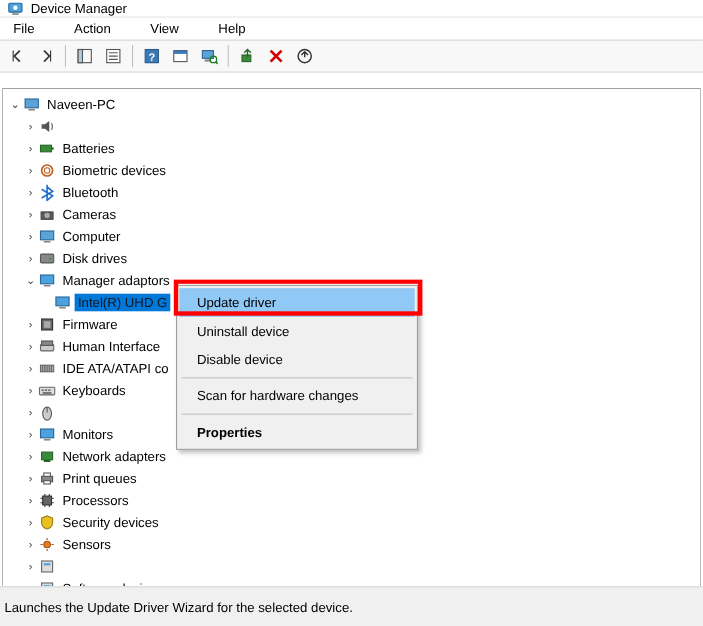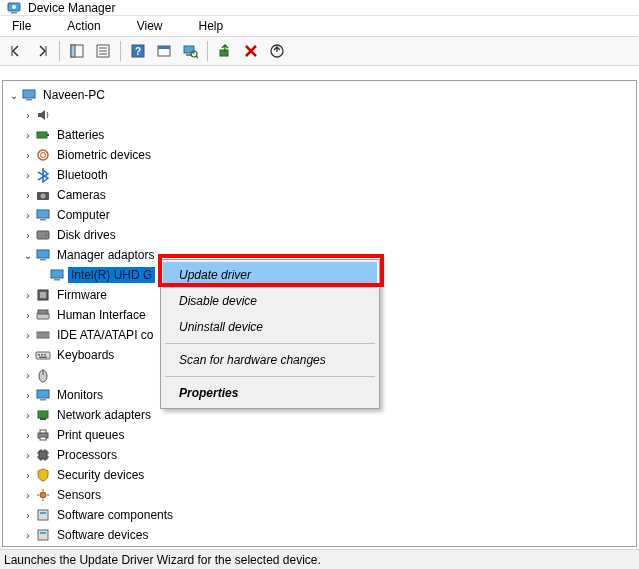--- a/index.html
+++ b/index.html
@@ -84,39 +84,38 @@
     margin-right: 3px;
   }
   .node-label { padding: 1px 3px; }
   .selected .node-label {
     background: #0078d7;
     color: #0f172a;
   }
   .statusbar {
     position: absolute;
     left: 0; right: 0; bottom: 0;
-    height: 20px;
+    height: 36px;
     border-top: 1px solid #d7d7d7;
     display: flex;
     align-items: center;
     padding: 0 4px;
     background: #f0f0f0;
     font-size: 12px;
   }
   .context-menu {
     position: absolute;
     left: 160px;
     top: 259px;
     width: 220px;
     background: #f0f0f0;
     border: 1px solid #a0a0a0;
     box-shadow: 3px 3px 4px rgba(0,0,0,0.25);
     padding: 2px;
     z-index: 10;
-    font-style: italic;
   }
   .ctx-item {
     padding: 6px 16px;
     font-size: 12px;
     cursor: default;
   }
   .ctx-sep {
     height: 1px;
     background: #c0c0c0;
     margin: 3px 2px;
@@ -453,40 +452,39 @@
       <span class="node-label">Sensors</span>
     </div>
   <div class="node" style="padding-left:18px">
       <span class="twisty">›</span>
       <span class="node-icon">
         <svg width="16" height="16" viewBox="0 0 16 16">
           <rect x="3" y="3" width="10" height="10" fill="#ddd" stroke="#666"></rect>
           <rect x="5" y="5" width="6" height="2" fill="#4aa3df"></rect>
         </svg>
       </span>
-      <span class="node-label">Software components</span>
     </div>
   <div class="node" style="padding-left:18px">
       <span class="twisty">›</span>
       <span class="node-icon">
         <svg width="16" height="16" viewBox="0 0 16 16">
           <rect x="3" y="3" width="10" height="10" fill="#ddd" stroke="#666"></rect>
           <rect x="5" y="5" width="6" height="2" fill="#4aa3df"></rect>
         </svg>
       </span>
       <span class="node-label">Software devices</span>
     </div>
   <div class="node" style="padding-left:18px"></div>
 
 </div>
 
 <div class="context-menu">
   <div class="ctx-item ctx-highlight">Update driver</div>
+  <div class="ctx-item">Uninstall device</div>
   <div class="ctx-item">Disable device</div>
-  <div class="ctx-item">Uninstall device</div>
   <div class="ctx-sep"></div>
   <div class="ctx-item">Scan for hardware changes</div>
   <div class="ctx-sep"></div>
   <div class="ctx-item ctx-bold">Properties</div>
 </div>
 
 <div class="red-callout"></div>
 
 <div class="statusbar">
   <span>Launches the Update Driver Wizard for the selected device.</span>

